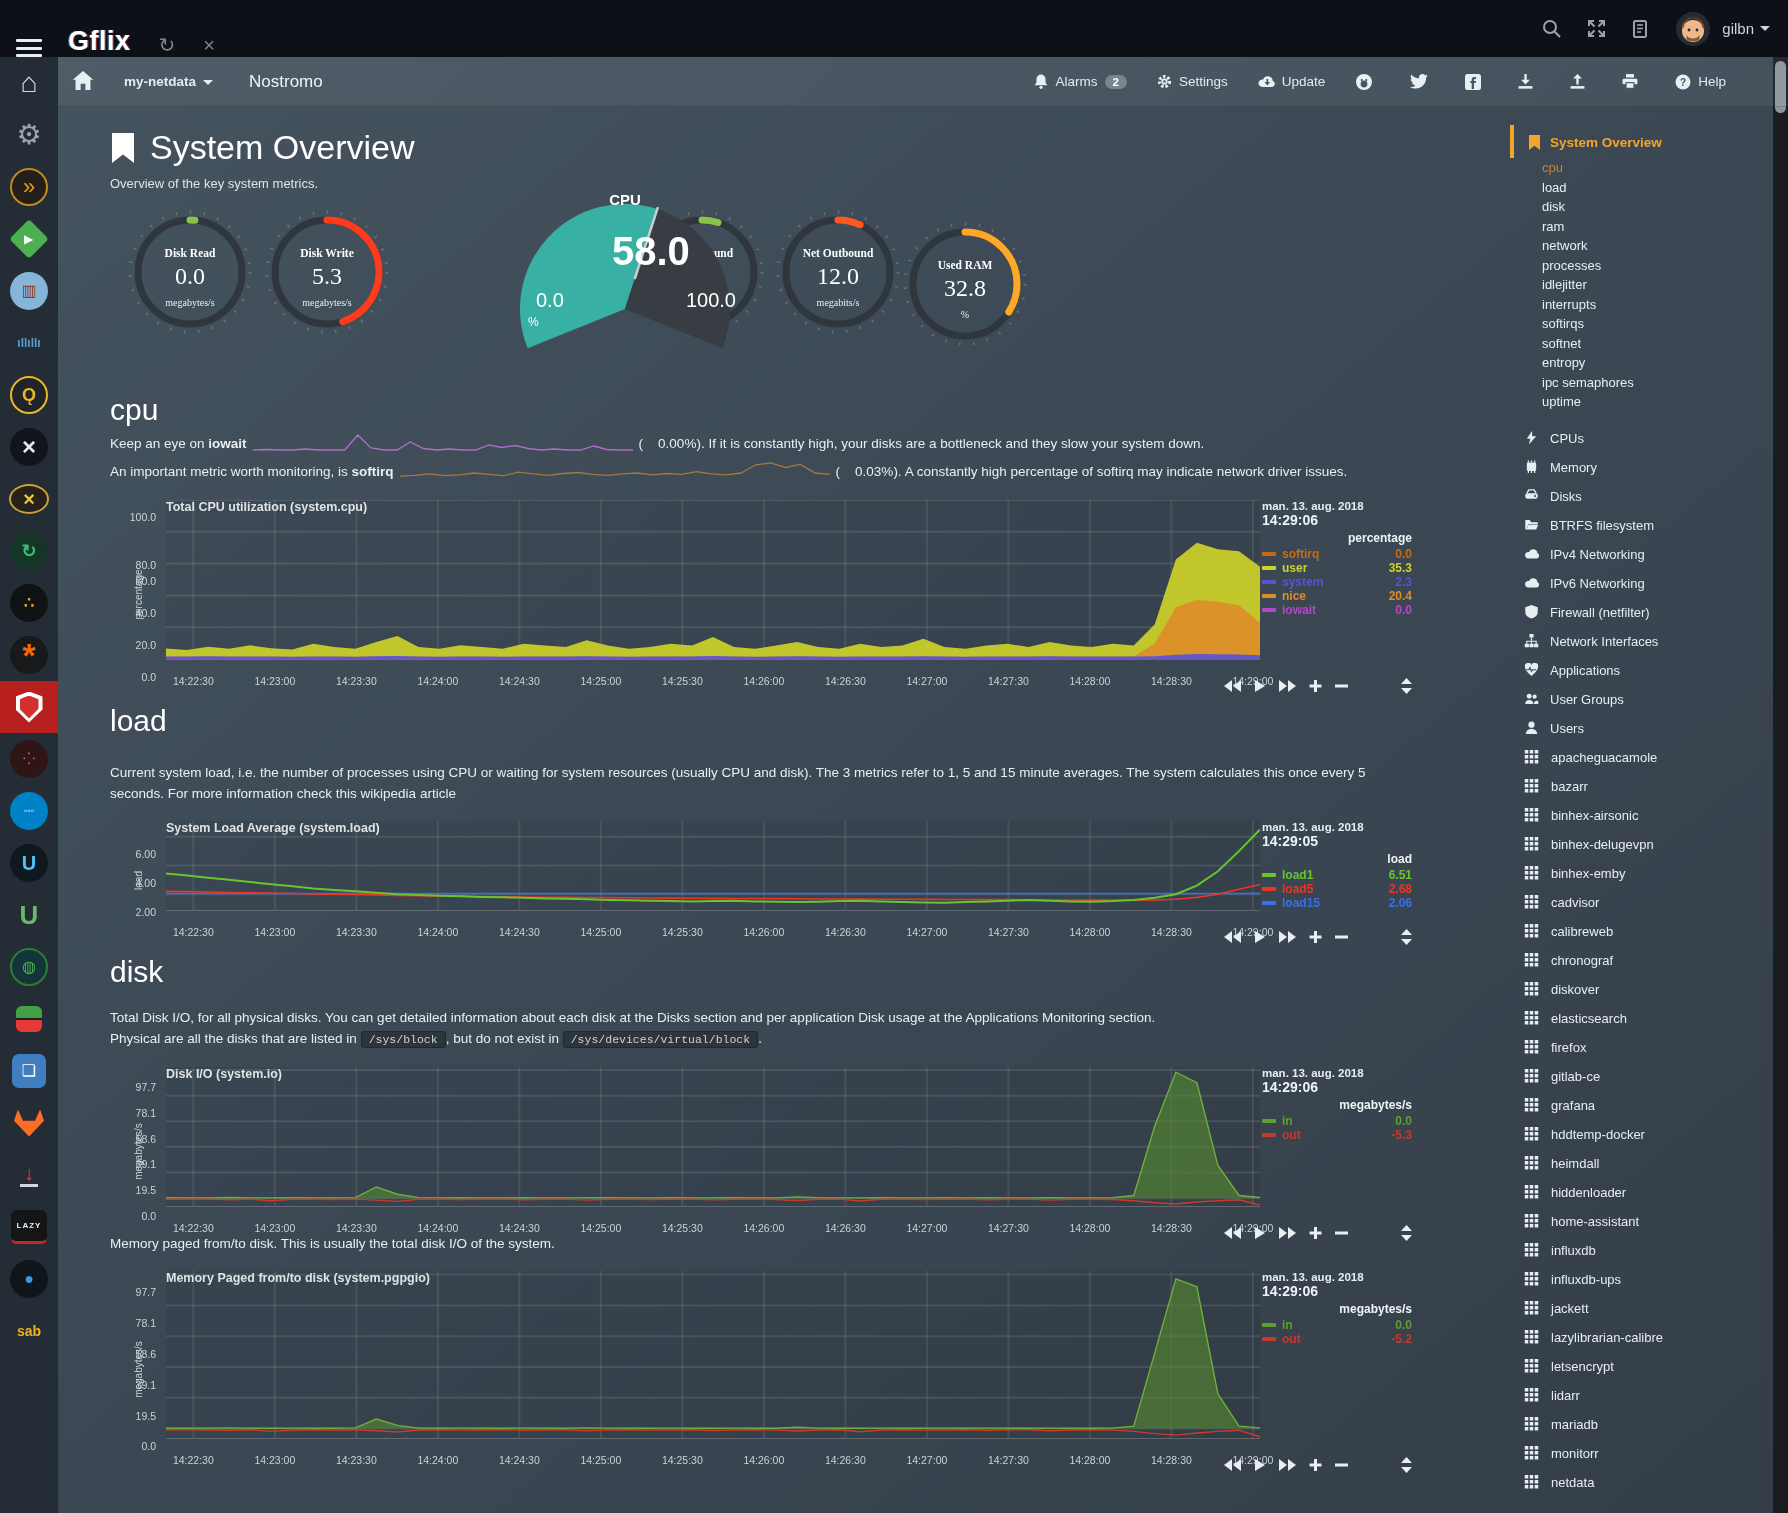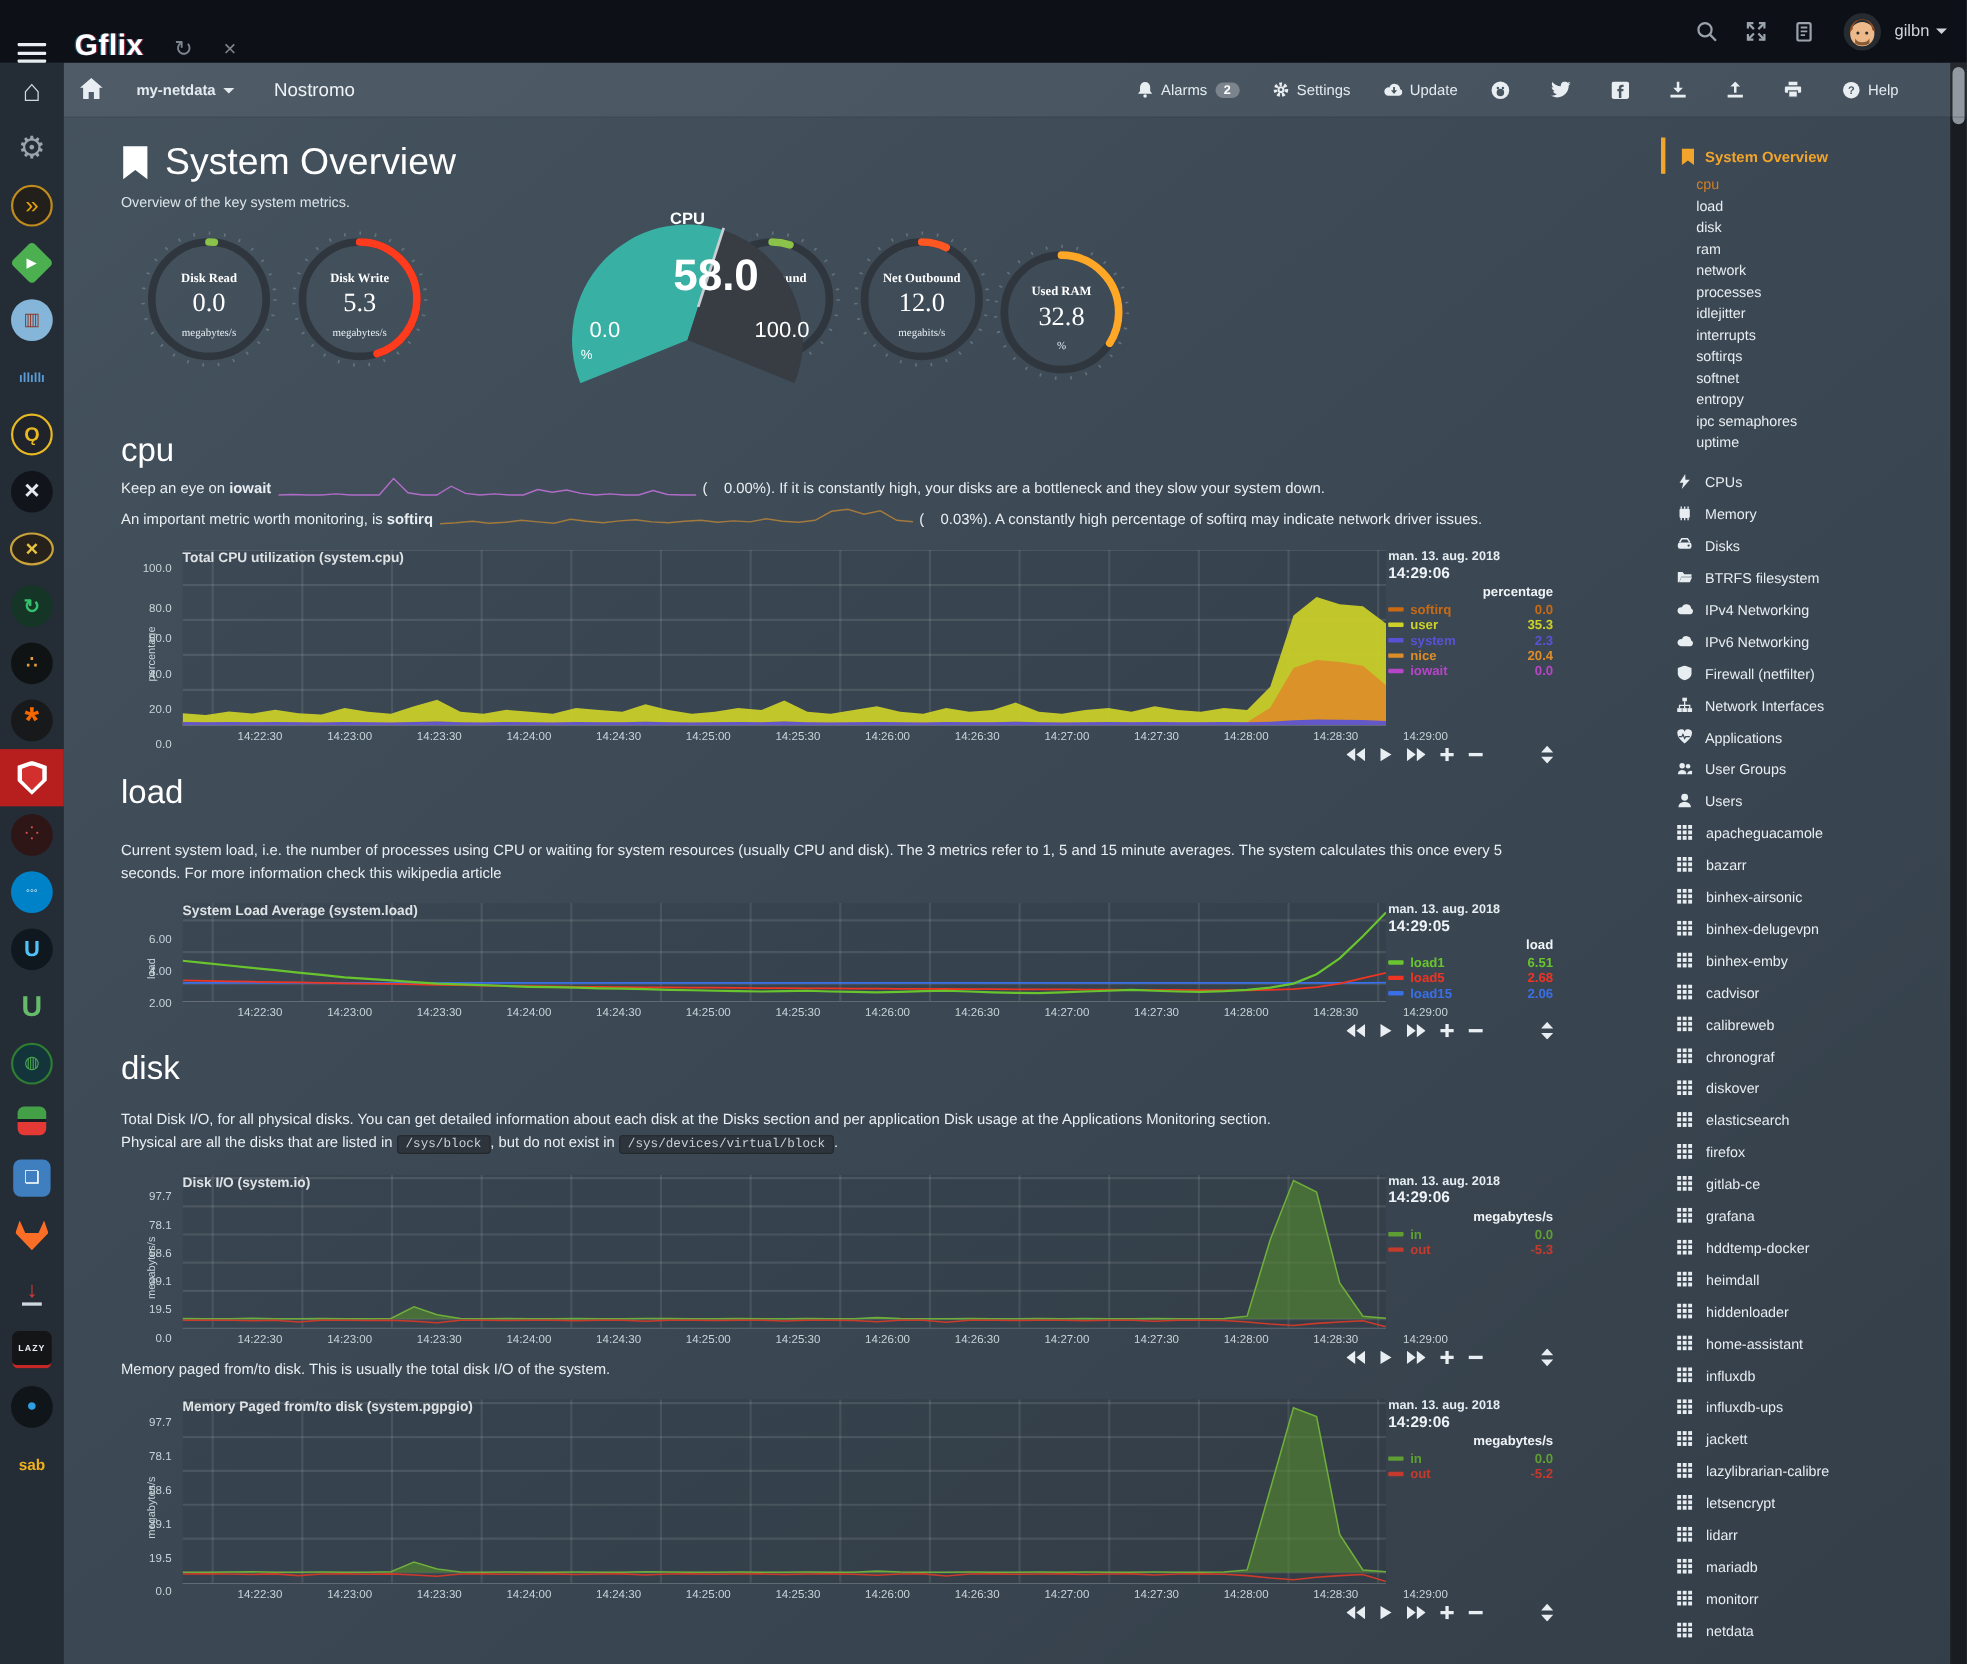--- a/index.html
+++ b/index.html
@@ -65,21 +65,21 @@
 
   
   .chart { position:relative; width:1330px; margin-top:10px; }
   .chart-title { position:absolute; left:56px; top:0; font-size:12.5px; font-weight:bold; color:#f0f4f7; }
   .plot-wrap { margin-left:56px; margin-right:180px; margin-top:17px; position:relative; }
   .plot-bg { display:block; width:100%; background:rgba(0,0,0,.07); border-bottom:1px solid rgba(255,255,255,.22); }
   .yaxis { position:absolute; left:0; top:17px; width:52px; }
   .yaxis span { position:absolute; right:6px; transform:translateY(-50%); font-size:10.5px; color:#c9d3d9; }
   .ylabel { position:absolute; left:-12px; font-size:10px; color:#c9d3d9; transform:rotate(-90deg); transform-origin:center; width:80px; text-align:center; }
   .xticks { position:relative; height:18px; }
-  .xticks span { position:absolute; transform:translateX(-50%); top:4px; font-size:10.5px; color:#c9d3d9;margin-left:43px; }
+  .xticks span { position:absolute; transform:translateX(-50%); top:15px; font-size:10.5px; color:#c9d3d9; }
   .legend { position:absolute; right:28px; top:0; width:150px; }
   .lg-date { font-size:11.5px; font-weight:bold; color:#e6edf2; }
   .lg-time { font-size:14px; font-weight:bold; color:#eef3f7; }
   .lg-head { font-size:12px; font-weight:bold; color:#f0f4f7; text-align:right; margin:3px 0 2px; }
   .lg-row { display:flex; align-items:center; font-size:12px; font-weight:bold; height:14px; cursor:pointer; }
   .lg-row .sw { width:14px; height:4px; border-radius:1px; margin-right:6px; flex:none; }
   .lg-row .nm { flex:1; }
   .lg-row .vl { text-align:right; }
   .controls { position:absolute; right:92px; display:flex; align-items:center; gap:13px; }
   .controls svg, .resize svg { cursor:pointer; }
@@ -452,21 +452,21 @@
                 <span style="left: 62.1%;">14:26:30</span>
                 <span style="left: 69.55%;">14:27:00</span>
                 <span style="left: 77%;">14:27:30</span>
                 <span style="left: 84.45%;">14:28:00</span>
                 <span style="left: 91.9%;">14:28:30</span>
                 <span style="left: 99.35%;">14:29:00</span>
               </div>
             </div>
             <div class="yaxis">
               <span style="top: 0px;">100.0</span>
-              <span style="top: 36px;">80.0</span>
+              <span style="top: 48px;">80.0</span>
               <span style="top: 64px;">60.0</span>
               <span style="top: 96px;">40.0</span>
               <span style="top: 128px;">20.0</span>
               <span style="top: 160px;">0.0</span>
             </div>
             <div class="ylabel" style="top: 89px;">percentage</div>
             <div class="legend">
               <div class="lg-date">man. 13. aug. 2018</div>
               <div class="lg-time">14:29:06</div>
               <div class="lg-head">percentage</div>

